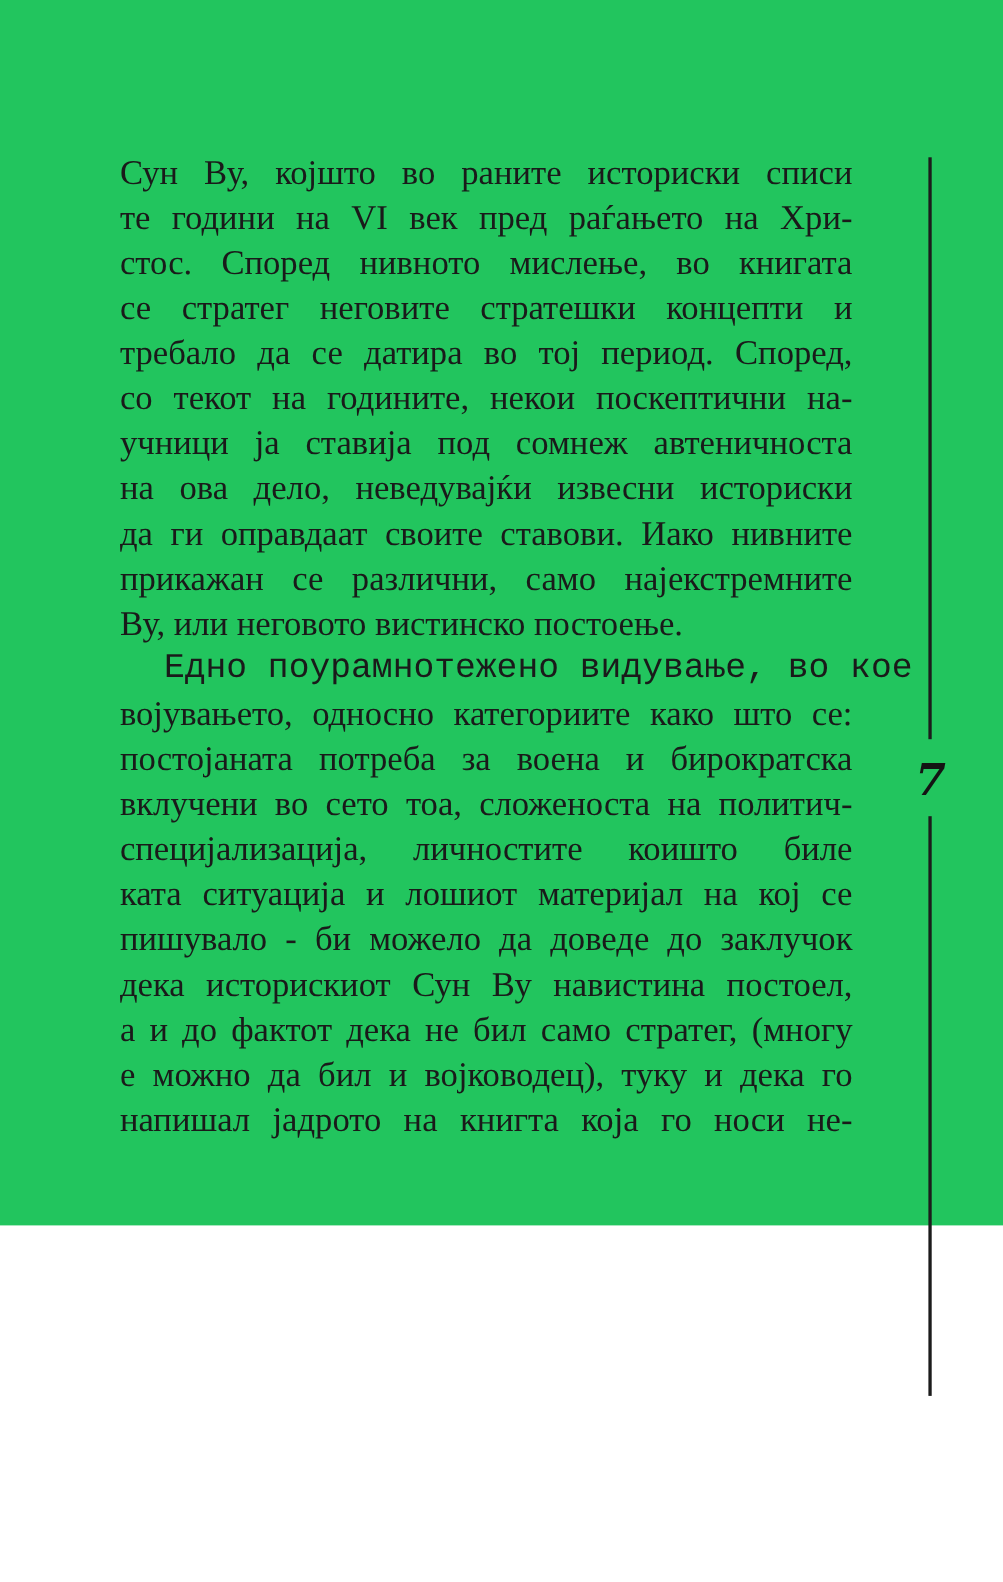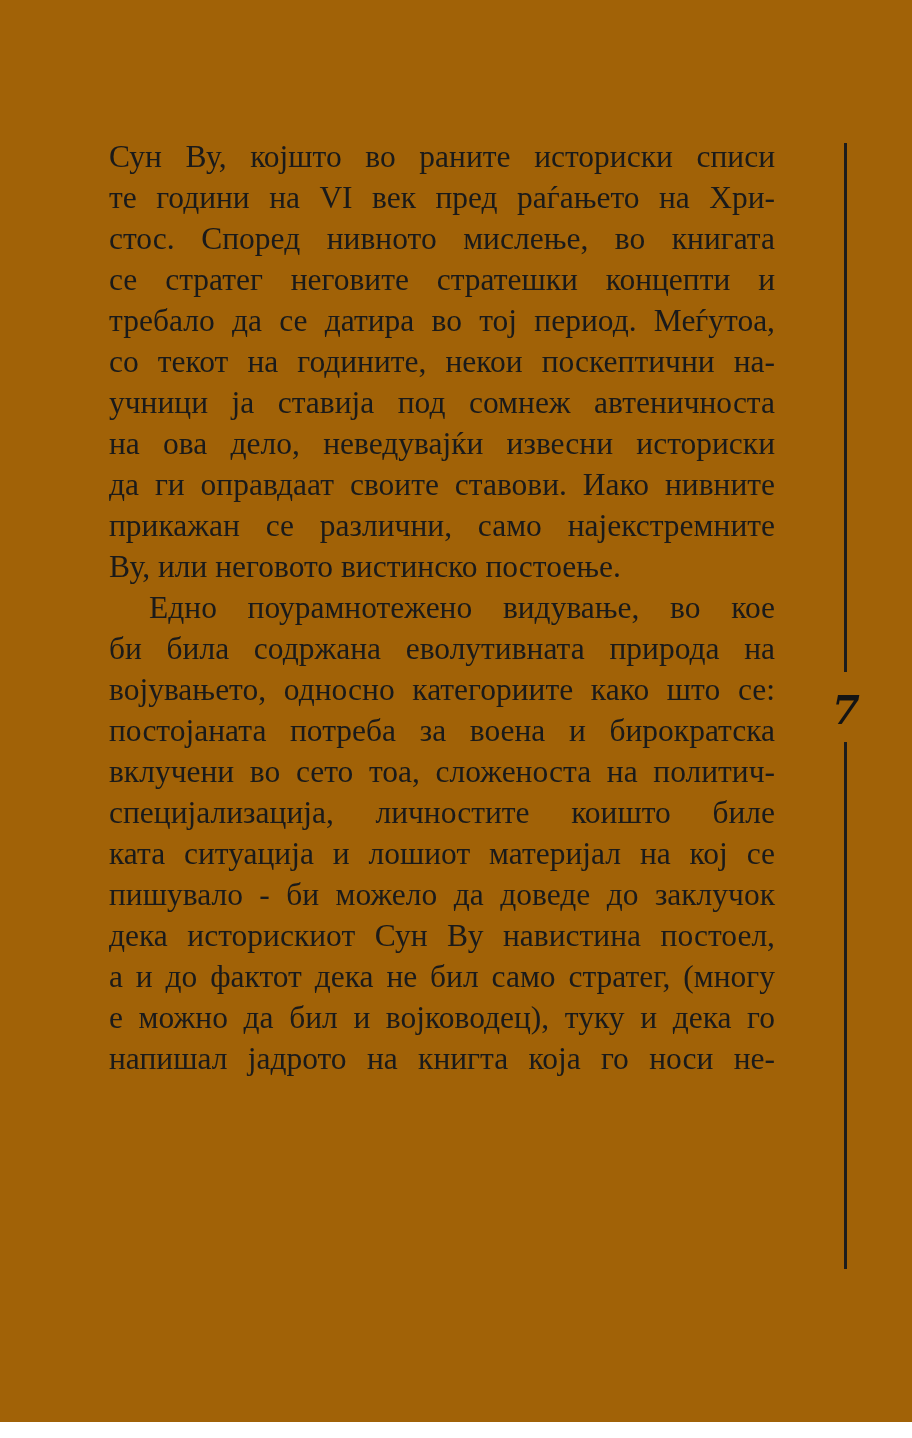--- a/index.html
+++ b/index.html
@@ -10,22 +10,22 @@
     body {
       width: 912px;
       height: 1438px;
       position: relative;
       overflow: hidden;
     }
     .page {
       position: absolute;
       left: 0; top: 0;
       width: 912px;
-      height: 1422px;
-      background: #a16207;
+      height: 1114px;
+      background: #22c55e;
     }
     .text-block {
       position: absolute;
       left: 109px;
       top: 136px;
       width: 666px;
       font-family: "Liberation Serif", "DejaVu Serif", serif;
       font-size: 31.5px;
       line-height: 41px;
       color: #1a1a1a;
@@ -35,20 +35,21 @@
       white-space: nowrap;
       text-align: justify;
       text-align-last: justify;
       height: 41px;
     }
     .line.last {
       text-align-last: left;
     }
     .line.indent {
       padding-left: 40px;
+      font-family: Liberation Mono, monospace;
     }
     .rule {
       position: absolute;
       left: 844px;
       width: 3px;
       background: #1c1c1c;
     }
     .rule.top { top: 143px; height: 529px; }
     .rule.bottom { top: 742px; height: 527px; }
     .page-number {
@@ -68,31 +69,30 @@
 </head>
 <body>
 
 <div class="page">
   <div class="text-block">
     <div>
       <span class="line">Сун Ву, којшто во раните историски списи</span>
       <span class="line">те години на VI век пред раѓањето на Хри-</span>
       <span class="line">стос. Според нивното мислење, во книгата</span>
       <span class="line">се стратег неговите стратешки концепти и</span>
-      <span class="line">требало да се датира во тој период. Меѓутоа,</span>
+      <span class="line">требало да се датира во тој период. Според,</span>
       <span class="line">со текот на годините, некои поскептични на-</span>
       <span class="line">учници ја ставија под сомнеж автеничноста</span>
       <span class="line">на ова дело, неведувајќи извесни историски</span>
       <span class="line">да ги оправдаат своите ставови. Иако нивните</span>
       <span class="line">прикажан се различни, само најекстремните</span>
       <span class="line last">Ву, или неговото вистинско постоење.</span>
     </div>
     <div>
       <span class="line indent">Едно поурамнотежено видување, во кое</span>
-      <span class="line">би била содржана еволутивната природа на</span>
       <span class="line">војувањето, односно категориите како што се:</span>
       <span class="line">постојаната потреба за воена и бирократска</span>
       <span class="line">вклучени во сето тоа, сложеноста на политич-</span>
       <span class="line">специјализација, личностите коишто биле</span>
       <span class="line">ката ситуација и лошиот материјал на кој се</span>
       <span class="line">пишувало - би можело да доведе до заклучок</span>
       <span class="line">дека историскиот Сун Ву навистина постоел,</span>
       <span class="line">а и до фактот дека не бил само стратег, (многу</span>
       <span class="line">е можно да бил и војководец), туку и дека го</span>
       <span class="line">напишал јадрото на книгта која го носи не-</span>

